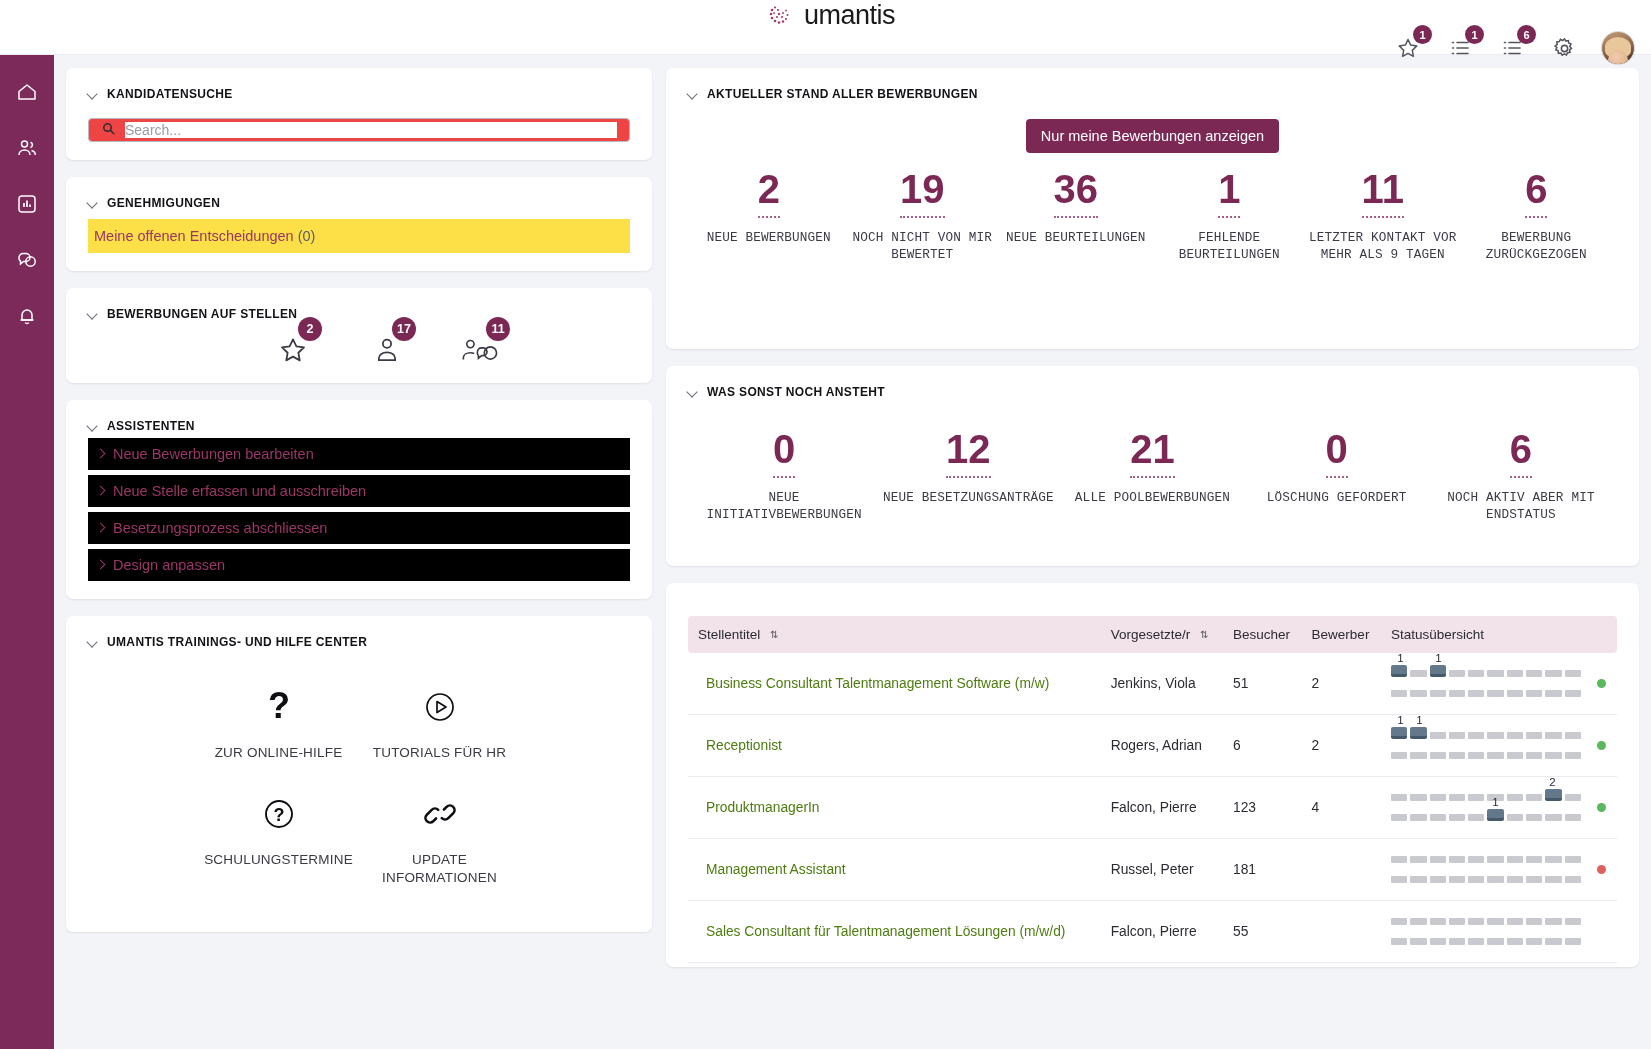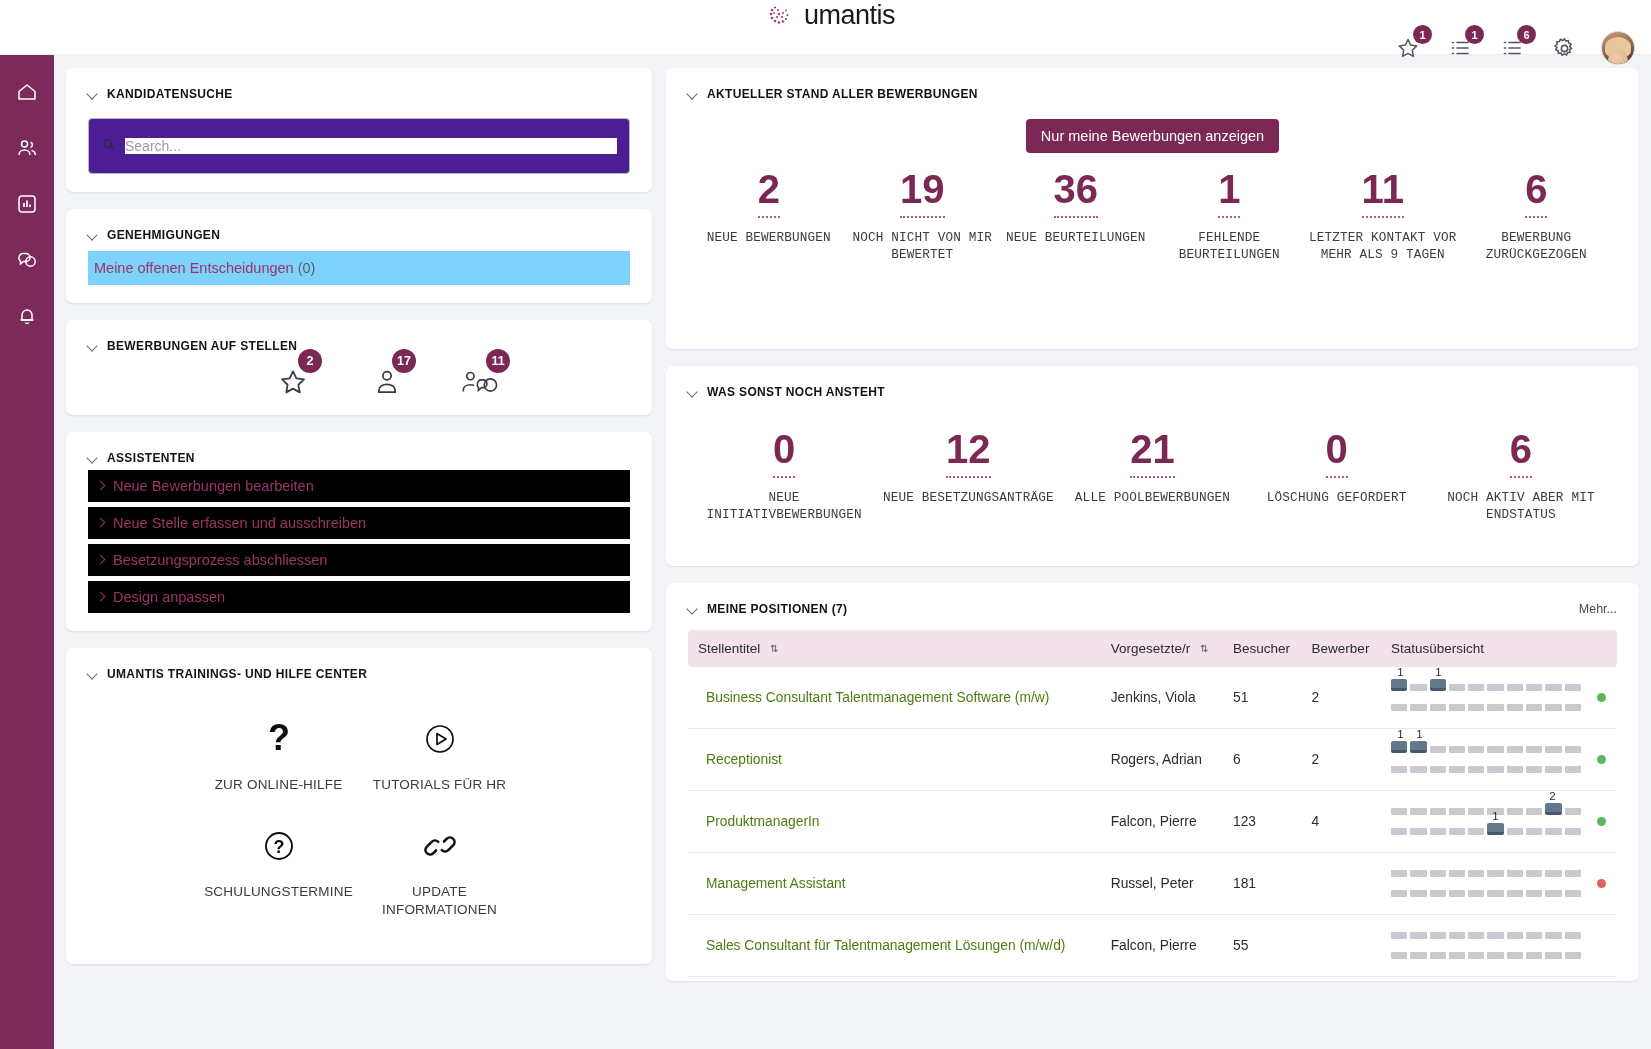--- a/index.html
+++ b/index.html
@@ -70,32 +70,32 @@
     width:7px; height:7px; border-right:1.6px solid #6c6c78; border-bottom:1.6px solid #6c6c78;
     transform: rotate(45deg);
   }
   .card-title {
     font-size: 12px; font-weight: 700; letter-spacing: .35px;
     color: #121217; text-transform: uppercase;
   }
 
   
   .search-box {
-    margin-top: 17px; height: 56px; border: 1px solid #b9b9c2; border-radius: 4px;
-    display: flex; align-items: center; padding: 0 12px; gap: 9px; background:#4c1d95;
+    margin-top: 17px; height: 24px; border: 1px solid #b9b9c2; border-radius: 4px;
+    display: flex; align-items: center; padding: 0 12px; gap: 9px; background:#ef4444;
   }
   .search-box input {
     border: none; outline: none; flex: 1; font-size: 14px;
     font-family: "Liberation Sans", sans-serif; color: #333;
   }
   .search-box input::placeholder { color: #9a9aa4; }
 
   
   .row-link {
-    background: #7dd3fc; padding: 9px 6px 9px 6px; margin-top: 9px;
+    background: #fde047; padding: 9px 6px 9px 6px; margin-top: 9px;
     font-size: 14.5px; color: #9b3566; cursor: pointer;
   }
   .row-link .muted { color: #5c5c66; }
   .assist-row {
     background: #000000; margin-top: 5px; padding: 8px 6px 8px 8px;
     display:flex; align-items:center; gap:9px; font-size:14.5px; color:#9b3566; cursor:pointer;
   }
   .arrow-r { width:8px; height:8px; position:relative; flex:0 0 auto; }
   .arrow-r::after{
     content:""; position:absolute; left:1px; top:0;
@@ -468,25 +468,20 @@
             <div class="kpi-label">LÖSCHUNG GEFORDERT</div>
           </div>
           <div class="kpi">
             <div class="kpi-num">6</div>
             <div class="kpi-label">NOCH AKTIV ABER MIT ENDSTATUS</div>
           </div>
         </div>
     </div>
 
     <div class="card" style="padding-bottom:4px;">
-      <div class="card-head tbl-head-wrap">
-        <span class="chev"></span>
-        <span class="card-title">MEINE POSITIONEN (7)</span>
-        <span class="more-link">Mehr...</span>
-      </div>
       <table class="positions">
         <thead>
           <tr>
             <th>
               <span>Stellentitel</span>
               <span class="sort-ico">⇅</span>
             </th>
             <th>
               <span>Vorgesetzte/r</span>
               <span class="sort-ico">⇅</span>

